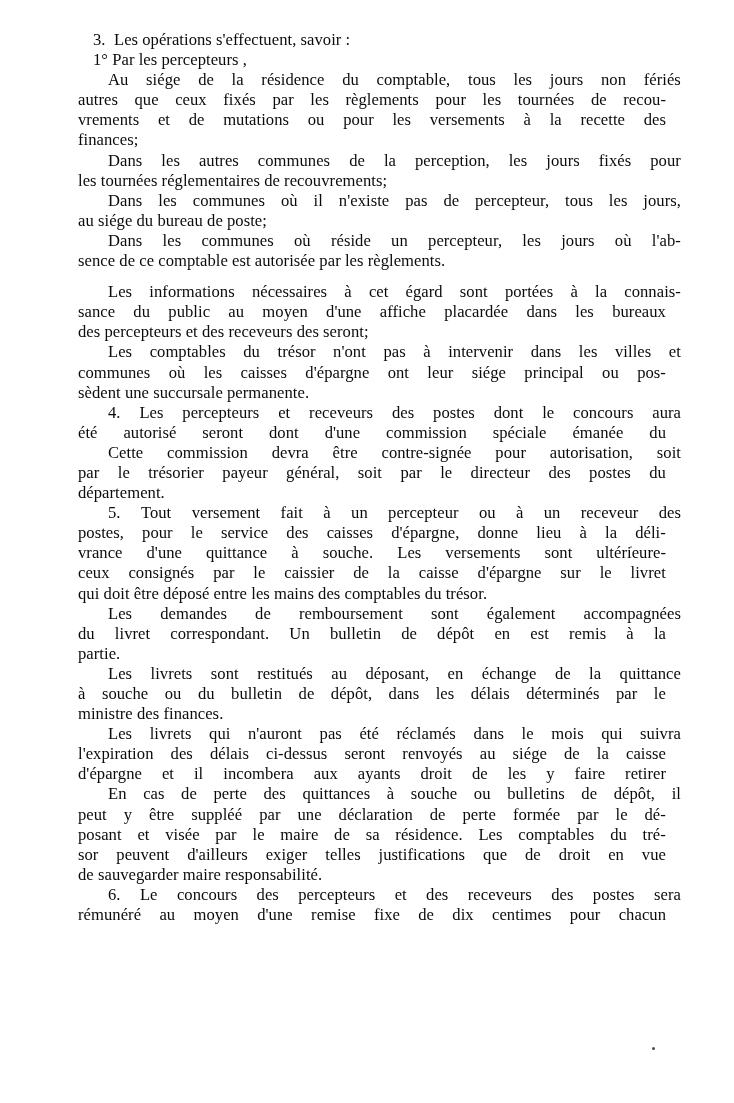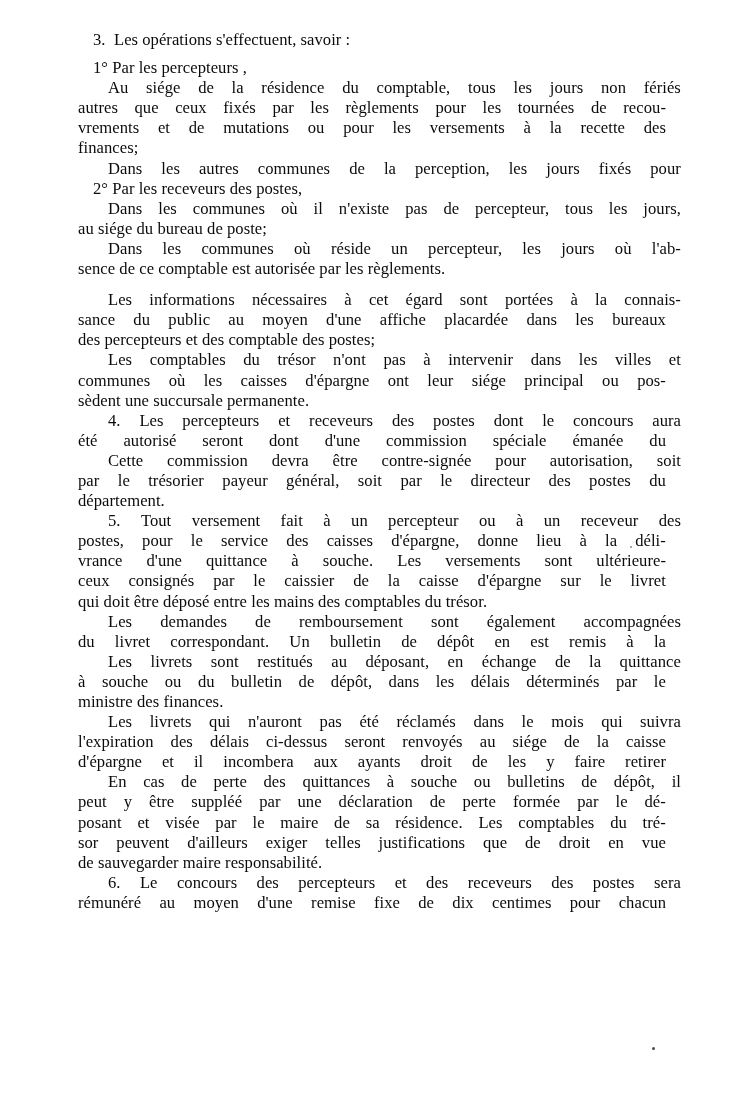--- a/index.html
+++ b/index.html
@@ -53,21 +53,21 @@
   .ln.just > span { white-space: pre; }
 
   
   .ln.ind { padding-left: 15px; }
   .ln.just.ind {
     width: 573px;
     margin-left: 15px;
   }
 
   
-  .gap-sm { margin-top: 8px; }
+  .gap-sm { }
   .gap-md { margin-top: 11px; }
 
   
   .speck {
     position: absolute;
     width: 3px;
     height: 3px;
     background: #2a2a2a;
     border-radius: 50%;
     opacity: .85;
@@ -89,36 +89,34 @@
         <div class="ln ind">1° Par les percepteurs ,</div>
       </div>
       <div>
         <div class="ln ind just"><span>Au</span><span>siége</span><span>de</span><span>la</span><span>résidence</span><span>du</span><span>comptable,</span><span>tous</span><span>les</span><span>jours</span><span>non</span><span>fériés</span></div>
         <div class="ln just"><span>autres</span><span>que</span><span>ceux</span><span>fixés</span><span>par</span><span>les</span><span>règlements</span><span>pour</span><span>les</span><span>tournées</span><span>de</span><span>recou-</span></div>
         <div class="ln just"><span>vrements</span><span>et</span><span>de</span><span>mutations</span><span>ou</span><span>pour</span><span>les</span><span>versements</span><span>à</span><span>la</span><span>recette</span><span>des</span></div>
         <div class="ln">finances;</div>
       </div>
       <div>
         <div class="ln ind just"><span>Dans</span><span>les</span><span>autres</span><span>communes</span><span>de</span><span>la</span><span>perception,</span><span>les</span><span>jours</span><span>fixés</span><span>pour</span></div>
-      </div>
-      <div>
-        <div class="ln ind">2° Par les receveurs des postes,</div>
+        <div class="ln">les tournées réglementaires de recouvrements;</div>
       </div>
       <div>
         <div class="ln ind just"><span>Dans</span><span>les</span><span>communes</span><span>où</span><span>il</span><span>n'existe</span><span>pas</span><span>de</span><span>percepteur,</span><span>tous</span><span>les</span><span>jours,</span></div>
         <div class="ln">au siége du bureau de poste;</div>
       </div>
       <div>
         <div class="ln ind just"><span>Dans</span><span>les</span><span>communes</span><span>où</span><span>réside</span><span>un</span><span>percepteur,</span><span>les</span><span>jours</span><span>où</span><span>l'ab-</span></div>
         <div class="ln">sence de ce comptable est autorisée par les règlements.</div>
       </div>
       <div class="gap-md">
         <div class="ln ind just"><span>Les</span><span>informations</span><span>nécessaires</span><span>à</span><span>cet</span><span>égard</span><span>sont</span><span>portées</span><span>à</span><span>la</span><span>connais-</span></div>
         <div class="ln just"><span>sance</span><span>du</span><span>public</span><span>au</span><span>moyen</span><span>d'une</span><span>affiche</span><span>placardée</span><span>dans</span><span>les</span><span>bureaux</span></div>
-        <div class="ln">des percepteurs et des comptable des postes;</div>
+        <div class="ln">des percepteurs et des receveurs des seront;</div>
       </div>
       <div>
         <div class="ln ind just"><span>Les</span><span>comptables</span><span>du</span><span>trésor</span><span>n'ont</span><span>pas</span><span>à</span><span>intervenir</span><span>dans</span><span>les</span><span>villes</span><span>et</span></div>
         <div class="ln just"><span>communes</span><span>où</span><span>les</span><span>caisses</span><span>d'épargne</span><span>ont</span><span>leur</span><span>siége</span><span>principal</span><span>ou</span><span>pos-</span></div>
         <div class="ln">sèdent une succursale permanente.</div>
       </div>
       <div>
         <div class="ln ind just"><span>4.</span><span>Les</span><span>percepteurs</span><span>et</span><span>receveurs</span><span>des</span><span>postes</span><span>dont</span><span>le</span><span>concours</span><span>aura</span></div>
         <div class="ln just"><span>été</span><span>autorisé</span><span>seront</span><span>dont</span><span>d'une</span><span>commission</span><span>spéciale</span><span>émanée</span><span>du</span></div>
       </div>
@@ -130,20 +128,21 @@
       <div>
         <div class="ln ind just"><span>5.</span><span>Tout</span><span>versement</span><span>fait</span><span>à</span><span>un</span><span>percepteur</span><span>ou</span><span>à</span><span>un</span><span>receveur</span><span>des</span></div>
         <div class="ln just"><span>postes,</span><span>pour</span><span>le</span><span>service</span><span>des</span><span>caisses</span><span>d'épargne,</span><span>donne</span><span>lieu</span><span>à</span><span>la</span><span>déli-</span></div>
         <div class="ln just"><span>vrance</span><span>d'une</span><span>quittance</span><span>à</span><span>souche.</span><span>Les</span><span>versements</span><span>sont</span><span>ultérieure-</span></div>
         <div class="ln just"><span>ceux</span><span>consignés</span><span>par</span><span>le</span><span>caissier</span><span>de</span><span>la</span><span>caisse</span><span>d'épargne</span><span>sur</span><span>le</span><span>livret</span></div>
         <div class="ln">qui doit être déposé entre les mains des comptables du trésor.</div>
       </div>
       <div>
         <div class="ln ind just"><span>Les</span><span>demandes</span><span>de</span><span>remboursement</span><span>sont</span><span>également</span><span>accompagnées</span></div>
         <div class="ln just"><span>du</span><span>livret</span><span>correspondant.</span><span>Un</span><span>bulletin</span><span>de</span><span>dépôt</span><span>en</span><span>est</span><span>remis</span><span>à</span><span>la</span></div>
+        <div class="ln">partie.</div>
       </div>
       <div>
         <div class="ln ind just"><span>Les</span><span>livrets</span><span>sont</span><span>restitués</span><span>au</span><span>déposant,</span><span>en</span><span>échange</span><span>de</span><span>la</span><span>quittance</span></div>
         <div class="ln just"><span>à</span><span>souche</span><span>ou</span><span>du</span><span>bulletin</span><span>de</span><span>dépôt,</span><span>dans</span><span>les</span><span>délais</span><span>déterminés</span><span>par</span><span>le</span></div>
         <div class="ln">ministre des finances.</div>
       </div>
       <div>
         <div class="ln ind just"><span>Les</span><span>livrets</span><span>qui</span><span>n'auront</span><span>pas</span><span>été</span><span>réclamés</span><span>dans</span><span>le</span><span>mois</span><span>qui</span><span>suivra</span></div>
         <div class="ln just"><span>l'expiration</span><span>des</span><span>délais</span><span>ci-dessus</span><span>seront</span><span>renvoyés</span><span>au</span><span>siége</span><span>de</span><span>la</span><span>caisse</span></div>
         <div class="ln just"><span>d'épargne</span><span>et</span><span>il</span><span>incombera</span><span>aux</span><span>ayants</span><span>droit</span><span>de</span><span>les</span><span>y</span><span>faire</span><span>retirer</span></div>

